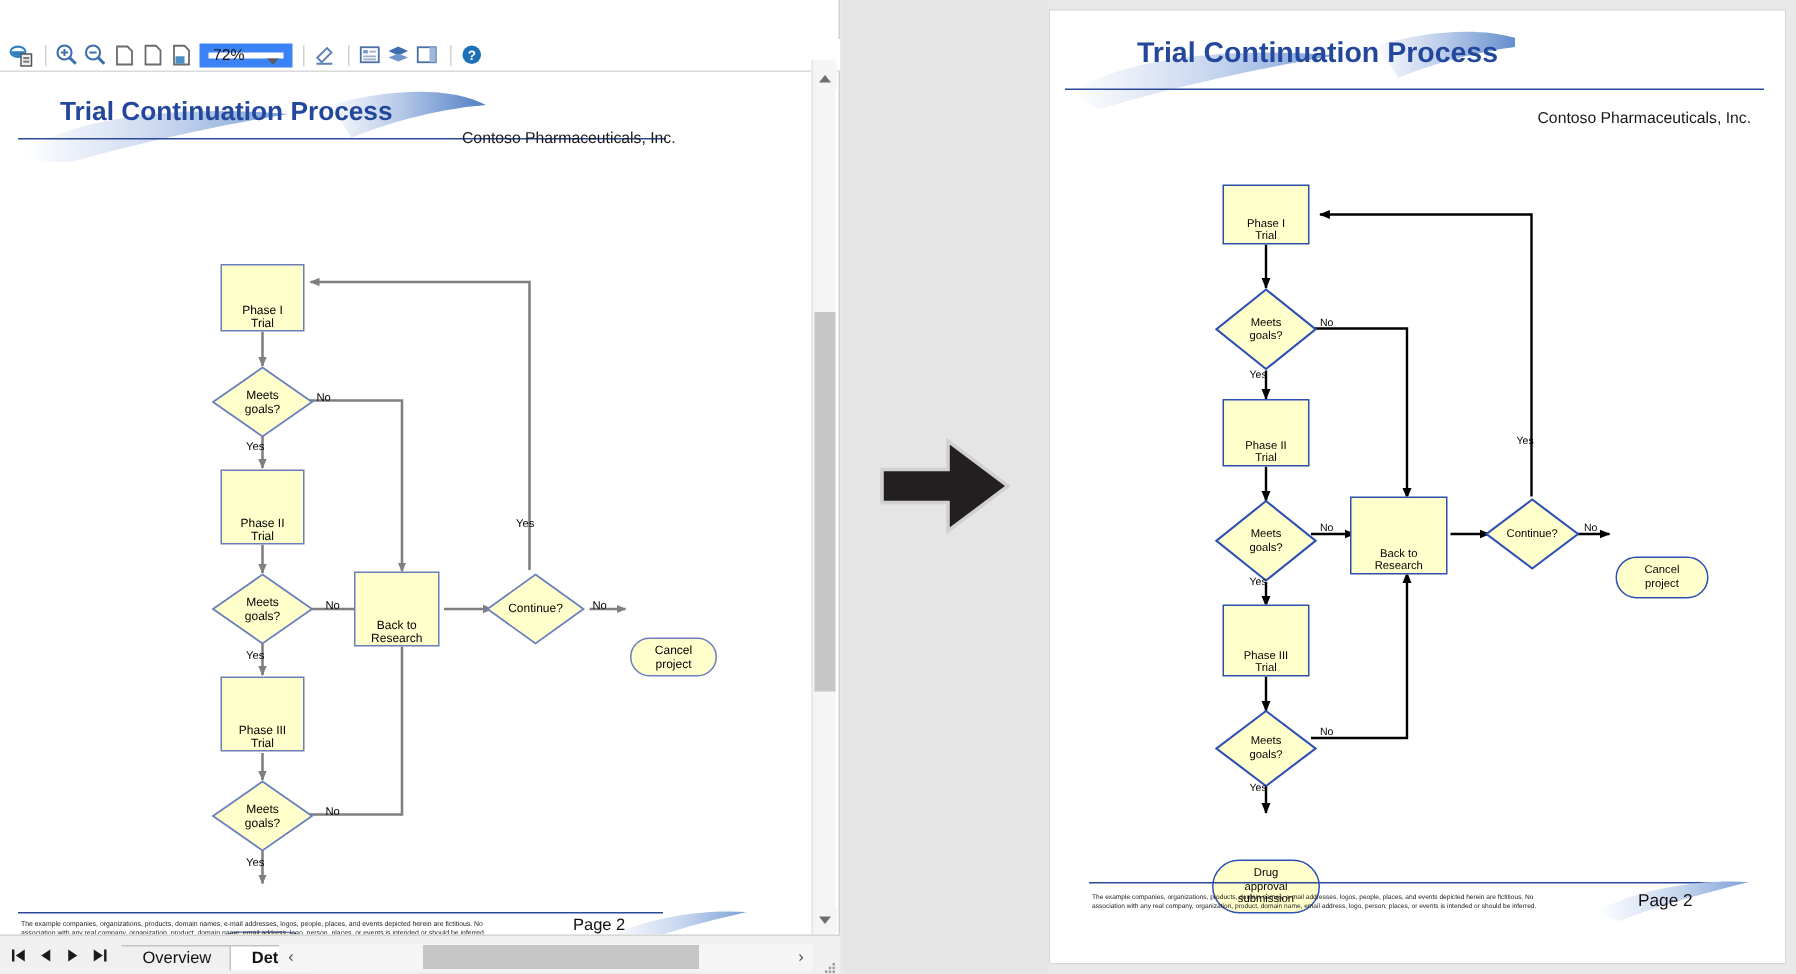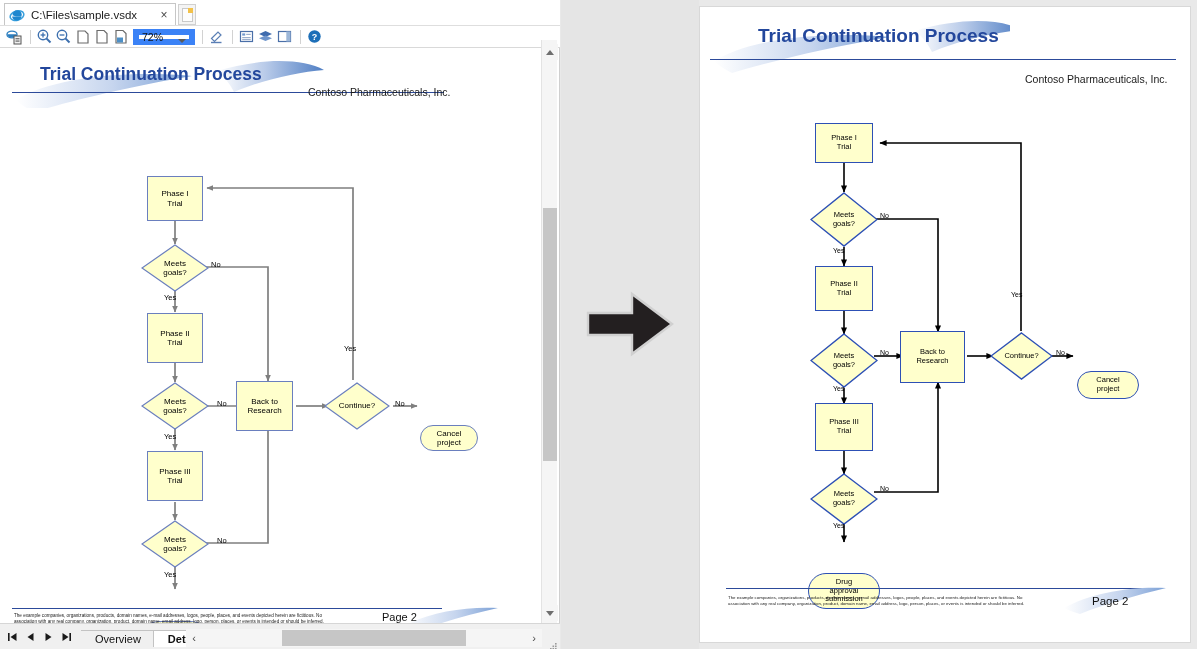--- a/index.html
+++ b/index.html
@@ -164,55 +164,39 @@
   .swoosh { position: absolute; pointer-events: none; }
   .footer-txt { position: absolute; color: #222; line-height: 1.35; }
   .footer-page { position: absolute; color: #111; }
 
   
   .fc { position: absolute; left: 0; top: 0; width: 100%; height: 100%; }
   .node {
     position: absolute; display: flex; align-items: center; justify-content: center;
     text-align: center; color: #000; background: #ffffcc; line-height: 1.15;
   }
-  .n-proc { border: 1px solid #6a7fbe; }
+  .n-proc { border: 1px solid #6a7fbe; align-items: flex-end; }
   .n-term { border: 1px solid #6a7fbe; border-radius: 999px; margin-top: 32px; }
   .n-dec { background: transparent; border: none; }
   .n-dec .dia {
     position: absolute; left: 0; top: 0; width: 100%; height: 100%;
   }
   .n-dec .dtxt { position: relative; z-index: 2; text-align: center; }
   .edge-label {
     position: absolute; color: #000; background: transparent; white-space: nowrap; text-align: right;
   }
   svg.links { position: absolute; left: 0; top: 0; overflow: visible; }
 </style>
 </head>
 <body>
 
 <div id="root">
 
   <div id="viewer">
 
-    <div class="tabstrip">
-      <div class="tab">
-        <span class="tab-favicon">
-          <svg width="16" height="16" viewBox="0 0 16 16">
-            <ellipse cx="8" cy="8.6" rx="7" ry="4.6" fill="none" stroke="#3aa0dd" stroke-width="1.5" transform="rotate(-18 8 8.6)"></ellipse>
-            <path d="M3.6 8.2 A4.6 4.6 0 1 1 12.4 9.6 L7.2 9.6" fill="#1d87cf"></path>
-            <path d="M3.1 9.4 h9.3 a4.7 4.7 0 0 1 -9.3 0 z" fill="#1d87cf"></path>
-          </svg>
-        </span>
-        <span class="tab-title">C:\Files\sample.vsdx</span>
-        <span class="tab-close">×</span>
-      </div>
-      <div class="newtab">
-          <i></i>
-        </div>
-    </div>
 
     <div class="toolbar">
       <span class="tb-btn">
         <svg width="17" height="17" viewBox="0 0 17 17">
           <ellipse cx="6" cy="6.5" rx="5" ry="3.4" fill="none" stroke="#2d7fc0" stroke-width="1.4"></ellipse>
           <path d="M1.6 6.2 h8.8 a4.4 3.2 0 0 1 -8.8 0 z" fill="#2d7fc0"></path>
           <rect x="8" y="8" width="7" height="8" fill="#f0f0f0" stroke="#555" stroke-width="1"></rect>
           <rect x="9.5" y="10" width="4" height="1.4" fill="#7a7a7a"></rect>
           <rect x="9.5" y="12.4" width="4" height="1.4" fill="#7a7a7a"></rect>
         </svg>

